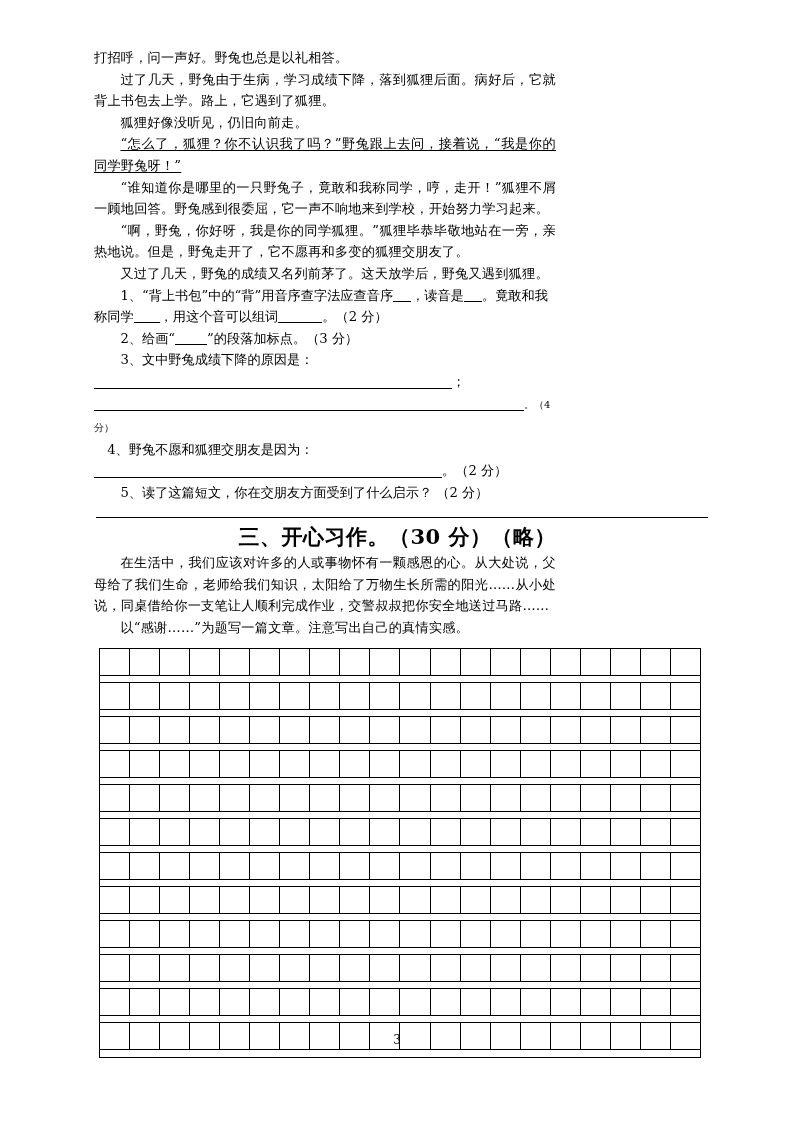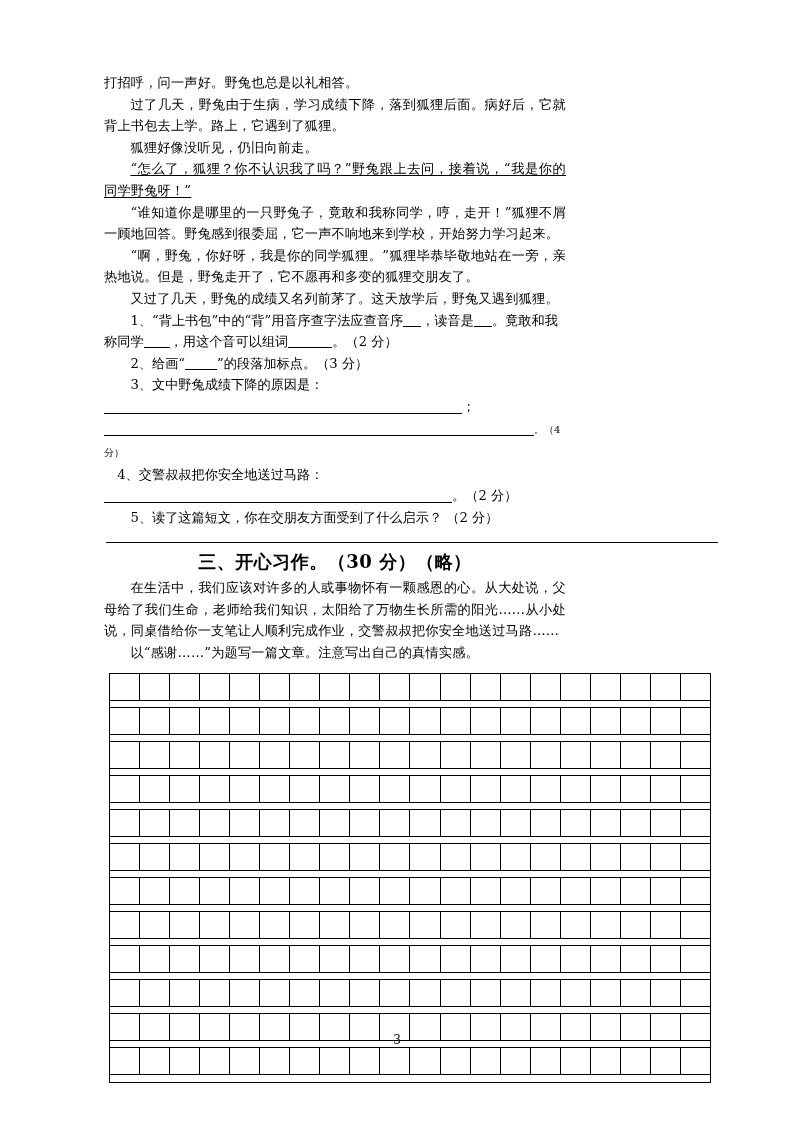--- a/index.html
+++ b/index.html
@@ -15,22 +15,21 @@
     color: #000000;
     overflow: hidden;
   }
 
   .page {
     position: absolute;
     left: 0; top: 0;
     width: 640px;
     height: 1123px;
     box-sizing: border-box;
-    padding: 72px 84px 0 94px;
-    margin-left: 10px;
+    padding: 47px 84px 0 94px;
   }
 
   
   .para {
     font-size: 13.2px;
     line-height: 21.6px;
     text-align: justify;
     text-justify: inter-ideograph;
     margin: 0;
     letter-spacing: 0.2px;
@@ -67,22 +66,22 @@
 
   .answer-rule {
     width: 612px;
     height: 0;
     border-top: 1px solid #000;
     margin: 14px 0 0 2px;
   }
 
   
   .section-head {
-    text-align: center;
-    font-size: 18px;
+    text-align: right;
+    font-size: 21px;
     font-weight: bold;
     line-height: 26px;
     margin: 6px 0 2px 0;
     letter-spacing: 0.5px;
   }
 
   
   .grid-wrap {
     margin-top: 9px;
     width: 602px;
@@ -148,21 +147,21 @@
   <div>
 
     <p class="q"><span>1、</span><span>“背上书包”中的“背”用音序查字法应查音序</span><span class="blank-s"></span><span>，读音是</span><span class="blank-s"></span><span>。竟敢和我称同学</span><span class="blank-m"></span><span>，用这个音可以组词</span><span class="blank-l"></span><span>。（2 分）</span></p>
 
     <p class="q"><span>2、</span><span>给画“</span><span class="blank-xl"></span><span>”的段落加标点。（3 分）</span></p>
 
     <p class="q"><span>3、</span><span>文中野兔成绩下降的原因是：</span><span class="rule-fill rule-q3a"></span><span>；</span></p>
 
     <p class="q3-second"><span class="rule-fill rule-q3b"></span><span>。（4 分）</span></p>
 
-    <p class="q indent1"><span>4、</span><span>交警叔叔把你安全地送过马路：</span><span class="rule-fill rule-q4"></span><span>。（2 分）</span></p>
+    <p class="q indent1"><span>4、</span><span>野兔不愿和狐狸交朋友是因为：</span><span class="rule-fill rule-q4"></span><span>。（2 分）</span></p>
 
     <p class="q"><span>5、</span><span>读了这篇短文，你在交朋友方面受到了什么启示？  （2 分）</span></p>
 
     <div class="answer-rule"></div>
   </div>
 
   <div>
     <div class="section-head">三、开心习作。（30 分）（略）</div>
 
     <p class="para indent">在生活中，我们应该对许多的人或事物怀有一颗感恩的心。从大处说，父母给了我们生命，老师给我们知识，太阳给了万物生长所需的阳光……从小处说，同桌借给你一支笔让人顺利完成作业，交警叔叔把你安全地送过马路……</p>

